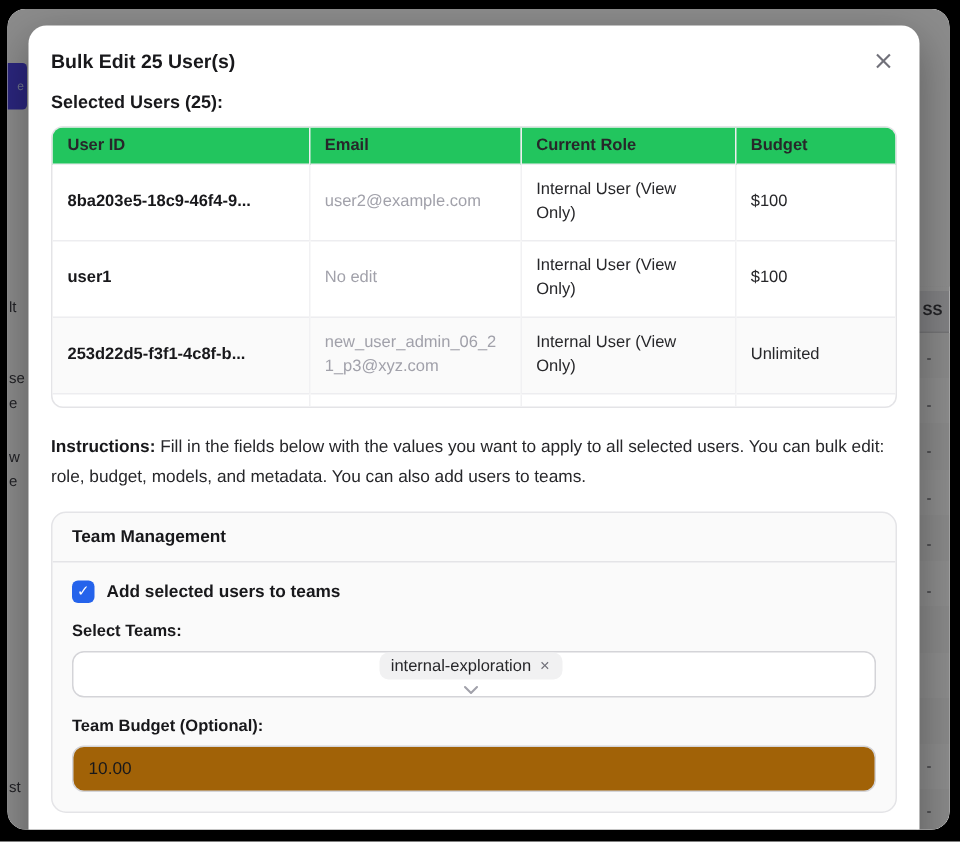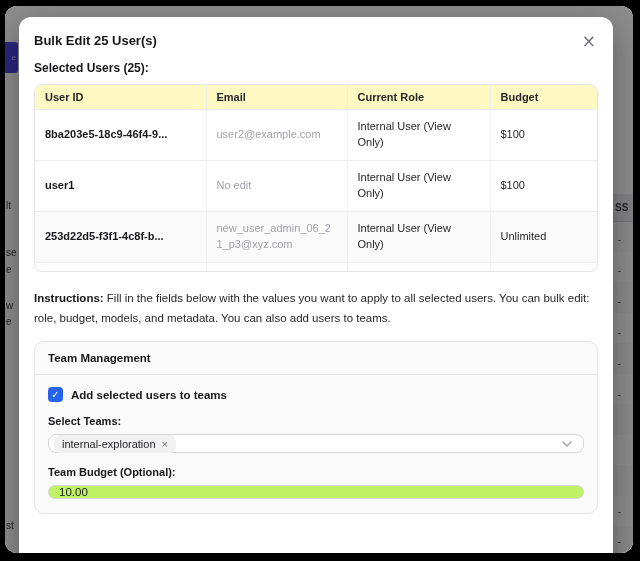--- a/index.html
+++ b/index.html
@@ -54,21 +54,21 @@
   .selected-heading { font-size:12px; font-weight:bold; color:#18181b; margin-top:13px; }
 
   
   .table-wrap {
     margin-top:9px; border:1px solid #e4e4e7; border-radius:8px;
     overflow:hidden; height:188px; background:#fff;
   }
   table { width:100%; border-collapse:collapse; table-layout:fixed; }
   col.c1{width:171px;} col.c2{width:141px;} col.c3{width:143px;} col.c4{width:auto;}
   th {
-    background:#fef9c3; text-align:left; font-size:11px; font-weight:bold;
+    background:#22c55e; text-align:left; font-size:11px; font-weight:bold;
     color:#27272a; padding:6px 10px; border-right:1px solid #eeeef0;
   }
   th:last-child { border-right:none; }
   td {
     font-size:11px; padding:9px 10px; border-top:1px solid #ededf0;
     border-right:1px solid #f1f1f3; color:#27272a; vertical-align:middle;
     line-height:1.45; overflow-wrap:anywhere;
   }
   td:last-child { border-right:none; }
   tr.stripe td { background:#fafafa; }
@@ -92,32 +92,32 @@
   .checkbox-row { display:flex; align-items:center; gap:8px; cursor:pointer; }
   .checkbox {
     width:15px; height:15px; border-radius:4px; background:#2563eb;
     display:flex; align-items:center; justify-content:center; flex:none;
     color:#fff; font-size:10px; font-family:"DejaVu Sans",sans-serif;
   }
   .checkbox-label { font-size:11.5px; font-weight:600; color:#18181b; }
   .field-label { font-size:11px; font-weight:bold; color:#18181b; margin-top:13px; }
   .select-box {
     margin-top:7px; background:#fff; border:1px solid #d4d4d8; border-radius:8px;
-    height:19px; display:flex; align-items:center; padding:0 10px 0 5px; cursor:pointer;
+    height:31px; display:flex; align-items:center; padding:0 10px 0 5px; cursor:pointer;flex-direction:column;
   }
   .chip {
     background:#f1f1f2; border-radius:6px; padding:3px 8px;
     font-size:11px; color:#27272a; display:flex; align-items:center; gap:6px;
   }
   .chip .x { color:#71717a; font-size:11px; cursor:pointer; }
   .select-spacer { flex:1; }
   .chevron { flex:none; display:flex; align-items:center; }
   .text-input {
-    margin-top:7px; width:100%; background:#bef264; border:1px solid #d4d4d8;
-    border-radius:8px; height:14px; padding:0 10px; font-size:11.5px; color:#18181b;
+    margin-top:7px; width:100%; background:#a16207; border:1px solid #d4d4d8;
+    border-radius:8px; height:31px; padding:0 10px; font-size:11.5px; color:#18181b;
     font-family:inherit; outline:none;
   }
   .helper { margin-top:8px; font-size:11px; color:#71717a; }
 </style>
 </head>
 <body>
 
 <div class="screen">
 
   <div class="under">

